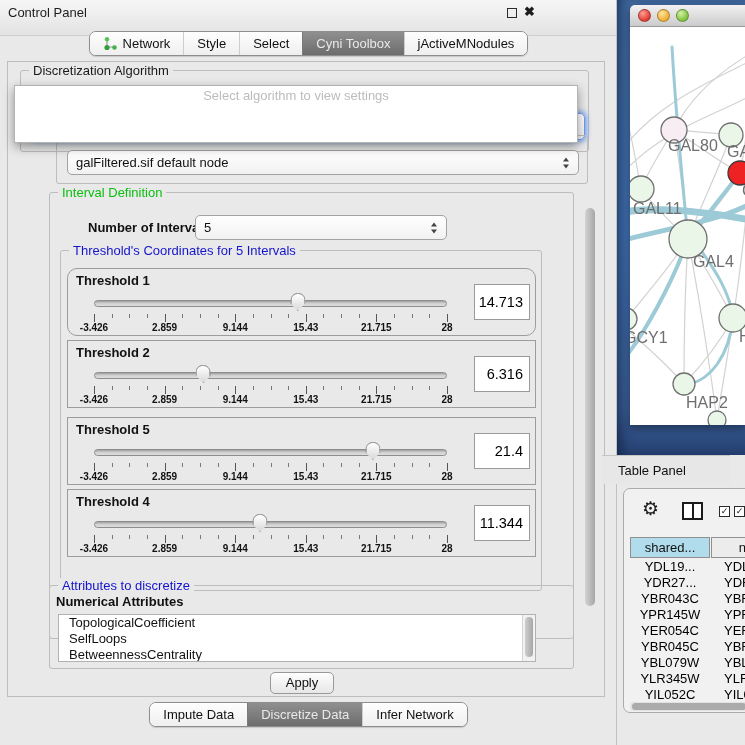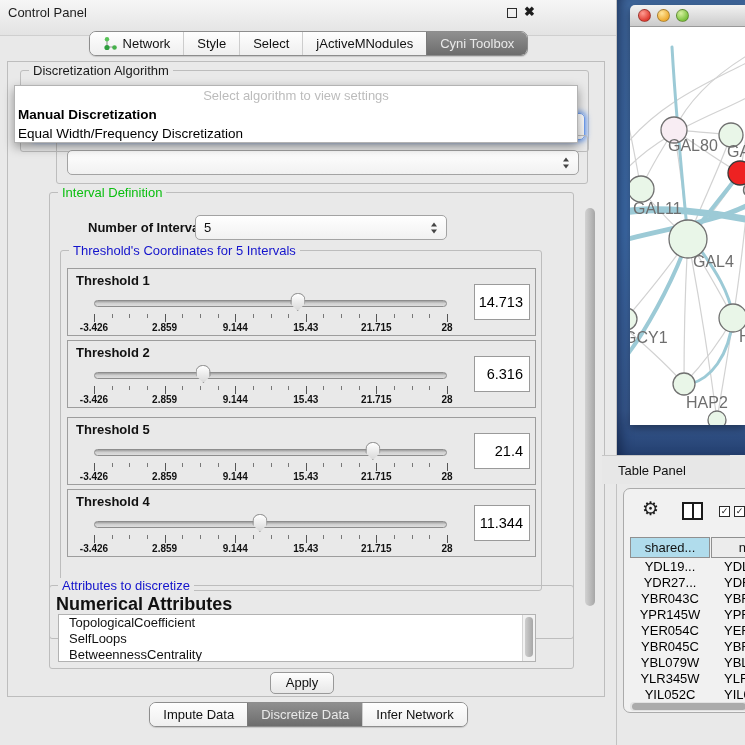--- a/index.html
+++ b/index.html
@@ -75,21 +75,21 @@
   .sl-ticks { position:absolute; left:0; top:23px; width:100%; height:9px; }
   .sl-tick { position:absolute; top:0; width:1px; background:#777; }
   .sl-tick.major { height:8px; background:#555; }
   .sl-tick.minor { height:4px; }
   .sl-labels { position:absolute; left:0; top:31px; width:100%; height:12px; }
   .sl-lab { position:absolute; transform:translateX(-50%); font-size:10px; font-weight:bold; color:#111; white-space:nowrap; }
   .th-value { position:absolute; left:406px; top:15px; width:56px; height:36px; background:#fff;
     border:1px solid #9a9a9a; font-size:14.5px; color:#000; text-align:right; line-height:34px; padding-right:6px; }
 
   #attr-group { left:41px; top:523px; width:525px; height:84px; }
-  #attr-title { position:absolute; left:6px; top:8px; font-size:18px; font-weight:bold; color:#111; }
+  #attr-title { position:absolute; left:6px; top:8px; font-size:13px; font-weight:bold; color:#111; }
   #attr-list { position:absolute; left:8px; top:28px; width:478px; height:48px; background:#fff;
     border:1px solid #b2b2b2; overflow:hidden; }
   .attr-item { font-size:13px; color:#111; line-height:16px; padding-left:10px; white-space:nowrap; cursor:pointer; }
   #attr-scrollbar { position:absolute; right:0; top:0; width:13px; height:100%; background:#f2f2f2; border-left:1px solid #d5d5d5; }
   #attr-thumb { position:absolute; left:2px; top:2px; width:8px; height:40px; border-radius:4px;
     background:linear-gradient(90deg,#cecece,#a7a7a7); }
 
   #apply-btn { position:absolute; left:262px; top:610px; width:64px; height:22px;
     background:linear-gradient(#fefefe,#e7e7e7); border:1px solid #999; border-radius:5px;
     font-size:13px; color:#111; text-align:center; line-height:20px; cursor:pointer; }
@@ -157,63 +157,60 @@
                 <circle cx="11.5" cy="11.5" r="2.3" fill="#45b04a"></circle>
               </svg></span>
             <span>Network</span>
           </span>
           <span class="seg">
             <span>Style</span>
           </span>
           <span class="seg">
             <span>Select</span>
           </span>
+          <span class="seg selected">
+            <span>Cyni Toolbox</span>
+          </span>
           <span class="seg">
             <span>jActiveMNodules</span>
-          </span>
-          <span class="seg selected">
-            <span>Cyni Toolbox</span>
           </span>
         </span>
     </div>
 
     <div id="content">
 
       <div class="groupbox" id="algo-group">
         <span class="group-title">Discretization Algorithm</span>
         <div class="combo focused" id="algo-combo">
           <span class="arrows"></span>
         </div>
       </div>
 
       <div id="algo-popup">
         <div id="popup-hint">Select algorithm to view settings</div>
-        <div id="popup-options">
-            <div class="popup-opt bold">Manual Discretization</div>
-            <div class="popup-opt">Equal Width/Frequency Discretization</div>
-          </div>
       </div>
 
       <div class="groupbox" id="tabledata-group">
         <span class="group-title">Table Data</span>
         <div class="combo" id="tabledata-combo">
+          <span>galFiltered.sif default node</span>
           <span class="arrows"></span>
         </div>
       </div>
 
       <div class="groupbox" id="interval-group">
         <span class="group-title green">Interval Definition</span>
         <span id="noi-label">Number of Intervals</span>
         <div class="combo" id="noi-spinner">
           <span>5</span>
           <span class="arrows"></span>
         </div>
         <div id="thresholds-group">
           <span class="group-title blue">Threshold's Coordinates for 5 Intervals</span>
-        <div class="threshold-panel" style="top: 17px;">
+        <div class="threshold-panel" style="top: 17px; border-radius: 10px;">
               <div class="th-label">Threshold 1</div>
               <div class="slider">
                 <div class="sl-track"></div>
                 <div class="sl-handle" style="left: 57.72%;"></div>
                 <div class="sl-ticks">
                   <div class="sl-tick major" style="left: 0%;"></div>
                   <div class="sl-tick minor" style="left: 5%;"></div>
                   <div class="sl-tick minor" style="left: 10%;"></div>
                   <div class="sl-tick minor" style="left: 15%;"></div>
                   <div class="sl-tick major" style="left: 20%;"></div>

